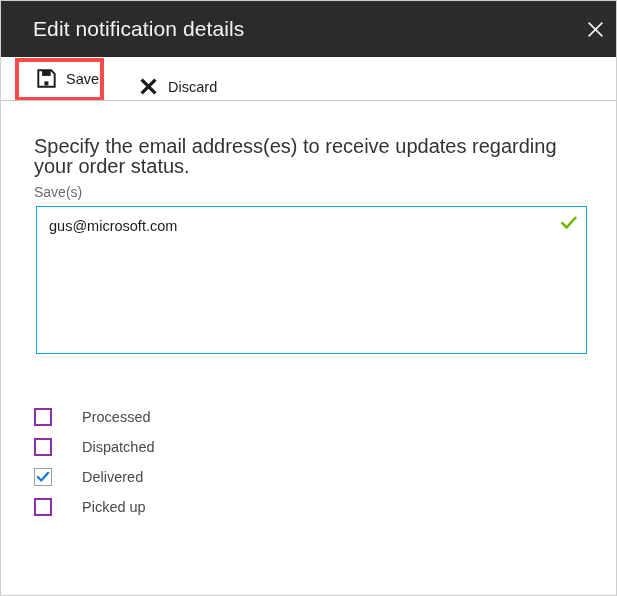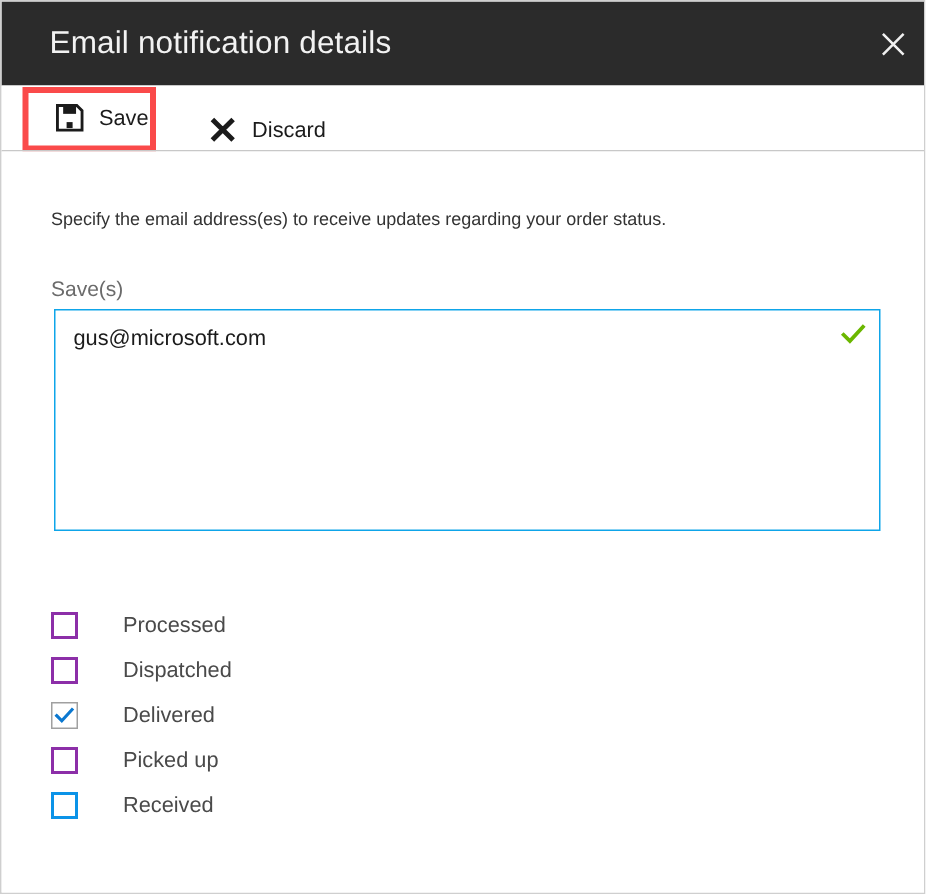--- a/index.html
+++ b/index.html
@@ -122,21 +122,21 @@
     width: 617px;
     height: 496px;
     background: #ffffff;
   }
 
   #description {
     position: absolute;
     left: 33px;
     top: 35px;
     width: 545px;
-    font-size: 12px;
+    font-size: 20px;
     color: #333333;
     line-height: 20px;
   }
 
   .field-label {
     font-size: 14px;
     color: #6b6b6b;
   }
   #emails-label {
     position: absolute;
@@ -224,21 +224,21 @@
     color: #4a4a4a;
     white-space: nowrap;
   }
 </style>
 </head>
 <body>
 
 <div id="blade">
 
   <div id="titlebar">
-    <div id="title-text">Email notification details</div>
+    <div id="title-text">Edit notification details</div>
     <div id="close-btn">
       <span>
         <svg width="17" height="17" viewBox="0 0 17 17" aria-hidden="true">
           <path d="M1.6 1.6 L15.4 15.4 M15.4 1.6 L1.6 15.4" stroke="#f0f0f0" stroke-width="1.7" fill="none"></path>
         </svg>
       </span>
     </div>
   </div>
 
   <div id="commandbar">
@@ -302,21 +302,17 @@
           </svg>
         </span>
         <span class="cb-label">Delivered</span>
       </div>
 
       <div class="cb-row">
         <span class="cb-box"></span>
         <span class="cb-label">Picked up</span>
       </div>
 
-      <div class="cb-row">
-        <span class="cb-box blue-outline"></span>
-        <span class="cb-label">Received</span>
-      </div>
 
 
     </div>
   </div>
 </div>
 
 </body></html>

